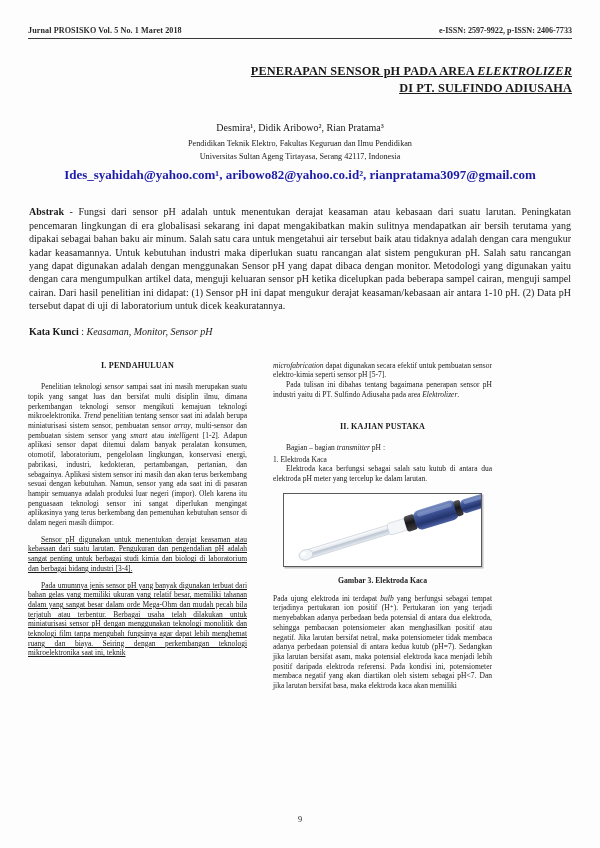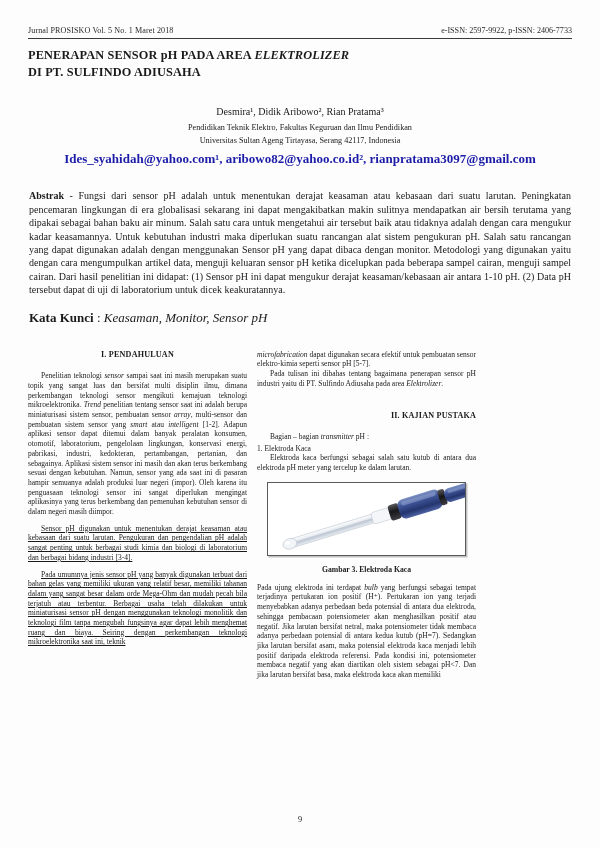--- a/index.html
+++ b/index.html
@@ -30,32 +30,33 @@
     width: 544px;
     height: 796px;
   }
 
   
   .runhead {
     display: flex;
     justify-content: space-between;
     align-items: flex-start;
     font-size: 8.1px;
-    font-weight: normal;
+    font-weight: bold;
     letter-spacing: 0.1px;
     color: #2a2a2a;
     padding-bottom: 2.5px;
     border-bottom: 1.1px solid #3a3a3a;
   }
   .runhead .right { letter-spacing: 0; }
 
   
   .title-block {
-    text-align: left;
-    margin-top: 8px;
+    text-align: right;
+    margin-top: 24px;
+    text-decoration: underline;
   }
   .title-line {
     font-size: 12.3px;
     font-weight: bold;
     line-height: 1.42;
     letter-spacing: 0.15px;
   }
   .title-line .ital { font-style: italic; }
 
   .authors {
@@ -75,30 +76,30 @@
   
   .abstract-wrap {
     margin: 20px 1px 8px 1px;
     font-size: 10px;
     line-height: 1.345;
     text-align: justify;
   }
   .abstract-wrap .lbl { font-weight: bold; }
   .kata-kunci {
     margin: 13px 1px 0 1px;
-    font-size: 13px;
+    font-size: 10px;
   }
   .kata-kunci .lbl { font-weight: bold; }
   .kata-kunci .kw { font-style: italic; }
 
   
   .columns {
     margin-top: 24px;
     display: flex;
-    gap: 10px;
+    gap: 26px;
     height: 470px;
   }
   .col {
     width: 219px;
     font-size: 7.5px;
     line-height: 1.295;
     text-align: justify;
   }
   .sec-head {
     text-align: center;
@@ -202,21 +203,21 @@
 
         <p class="body p gap">Pada umumnya jenis sensor pH yang banyak digunakan terbuat dari bahan gelas yang memiliki ukuran yang relatif besar, memiliki tahanan dalam yang sangat besar dalam orde Mega-Ohm dan mudah pecah bila terjatuh atau terbentur. Berbagai usaha telah dilakukan untuk miniaturisasi sensor pH dengan menggunakan teknologi monolitik dan teknologi film tanpa mengubah fungsinya agar dapat lebih menghemat ruang dan biaya. Seiring dengan perkembangan teknologi mikroelektronika saat ini, teknik</p>
       </div>
 
       <div class="col">
 
         <p class="body noindent"><span class="ital">microfabrication</span><span> dapat digunakan secara efektif untuk pembuatan sensor elektro-kimia seperti sensor pH [5-7].</span></p>
 
         <p class="body"><span>Pada tulisan ini dibahas tentang bagaimana penerapan sensor pH industri yaitu di PT. Sulfindo Adiusaha pada area </span><span class="ital">Elektrolizer</span><span>.</span></p>
 
-        <div class="sec-head spaced" style="margin-top:22px;margin-bottom:11px;text-align:right;">II. KAJIAN PUSTAKA</div>
+        <div class="sec-head spaced" style="margin-top:22px;margin-bottom:11px;">II. KAJIAN PUSTAKA</div>
 
         <p class="sub-lead"><span>Bagian – bagian </span><span class="ital">transmitter</span><span> pH :</span></p>
 
         <p class="num-item" style="margin-top:2px;">1.  Elektroda Kaca</p>
 
         <p class="body">Elektroda kaca berfungsi sebagai salah satu kutub di antara dua elektroda pH meter yang tercelup ke dalam larutan.</p>
 
         <div class="figure">
           <div class="fig-box">
             <svg width="197" height="72" viewBox="0 0 197 72">

